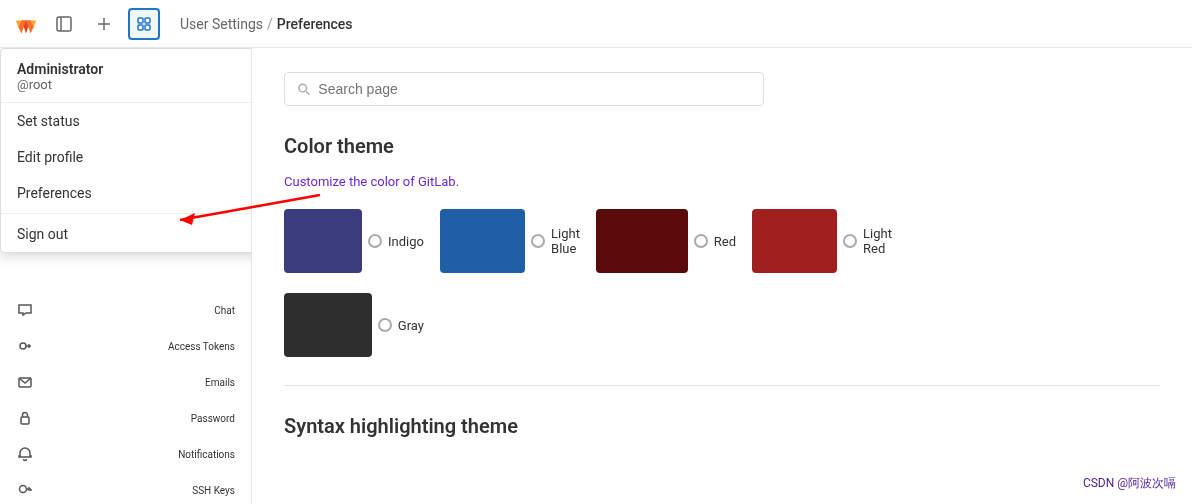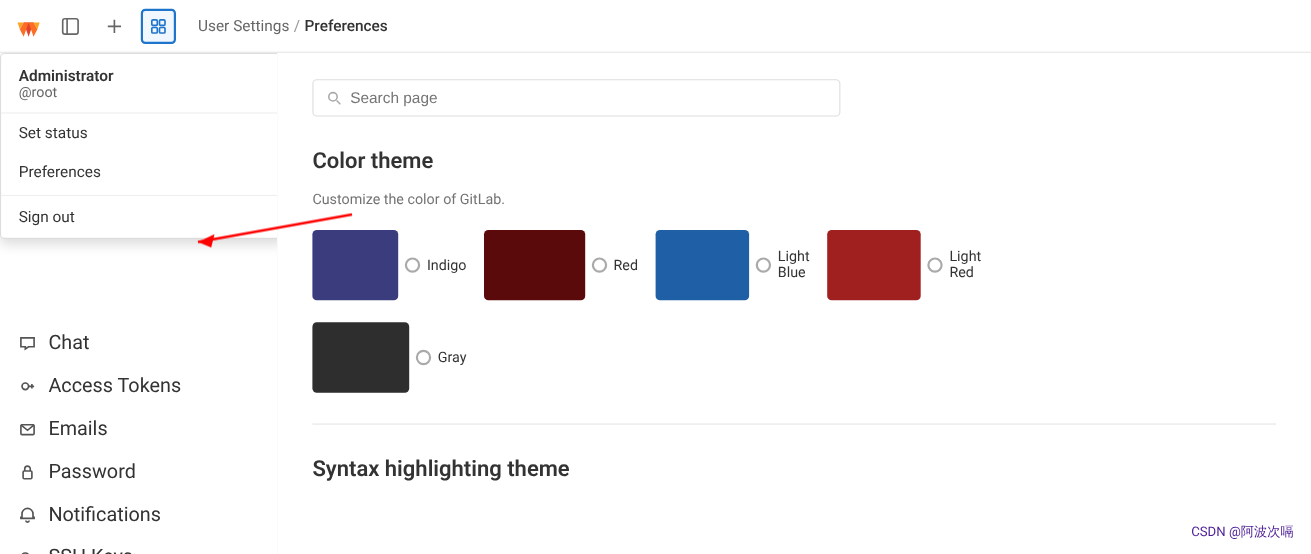--- a/index.html
+++ b/index.html
@@ -102,22 +102,23 @@
     .sidebar-nav {
       margin-top: 240px;
       padding: 4px 0;
     }
     .sidebar-nav-item {
       display: flex;
       align-items: center;
       gap: 10px;
       padding: 9px 16px;
       cursor: pointer;
-      font-size: 18px;
-      color: #333;
+      font-size: 10px;
+      color: #333;
+      justify-content: space-between;
     }
     .sidebar-nav-item .nav-icon {
       width: 18px; height: 18px;
       display: flex; align-items: center; justify-content: center;
       color: #555; font-size: 15px;
     }
 
     
     .main-content {
       flex: 1;
@@ -142,21 +143,21 @@
     }
 
     .section-title {
       font-size: 20px;
       font-weight: 600;
       margin-bottom: 6px;
       color: #333;
     }
     .section-subtitle {
       font-size: 13px;
-      color: #737373;
+      color: #6d28d9;
       margin-bottom: 20px;
       margin-top: 16px;
     }
 
     
     .color-grid {
       display: grid;
       grid-template-columns: repeat(4, 140px);
       gap: 20px 16px;
       margin-bottom: 8px;
@@ -277,20 +278,21 @@
 <div class="layout">
 
   <div class="sidebar">
 
     <div class="dropdown-menu">
       <div class="dropdown-header">
         <div class="dropdown-username">Administrator</div>
         <div class="dropdown-handle">@root</div>
       </div>
       <div class="dropdown-item">Set status</div>
+      <div class="dropdown-item">Edit profile</div>
       <div class="dropdown-item preferences">Preferences</div>
       <hr class="dropdown-divider">
       <div class="dropdown-item">Sign out</div>
     </div>
 
     <div class="sidebar-nav">
       <div class="sidebar-nav-item">
         <span class="nav-icon">
           <svg width="16" height="16" viewBox="0 0 16 16" fill="none" stroke="#555" stroke-width="1.5">
             <path d="M2 3h12v8H9l-3 2v-2H2z" rx="1"></path>
@@ -366,32 +368,32 @@
     <div class="color-grid">
 
       <div class="color-option">
         <div class="color-swatch" style="background:#3b3c7e;"></div>
         <div class="color-label-row">
           <div class="radio-circle"></div>
           <span>Indigo</span>
         </div>
       </div>
       <div class="color-option">
+        <div class="color-swatch" style="background:#1f5fa6;"></div>
+        <div class="color-label-row">
+          <div class="radio-circle"></div>
+          <span>Light Blue</span>
+        </div>
+      </div>
+
+      <div class="color-option">
         <div class="color-swatch" style="background:#5a0a0a;"></div>
         <div class="color-label-row">
           <div class="radio-circle"></div>
           <span>Red</span>
-        </div>
-      </div>
-
-      <div class="color-option">
-        <div class="color-swatch" style="background:#1f5fa6;"></div>
-        <div class="color-label-row">
-          <div class="radio-circle"></div>
-          <span>Light Blue</span>
         </div>
       </div>
       <div class="color-option">
         <div class="color-swatch" style="background:#a02020;"></div>
         <div class="color-label-row">
           <div class="radio-circle"></div>
           <span>Light Red</span>
         </div>
       </div>
       <div class="color-option">

